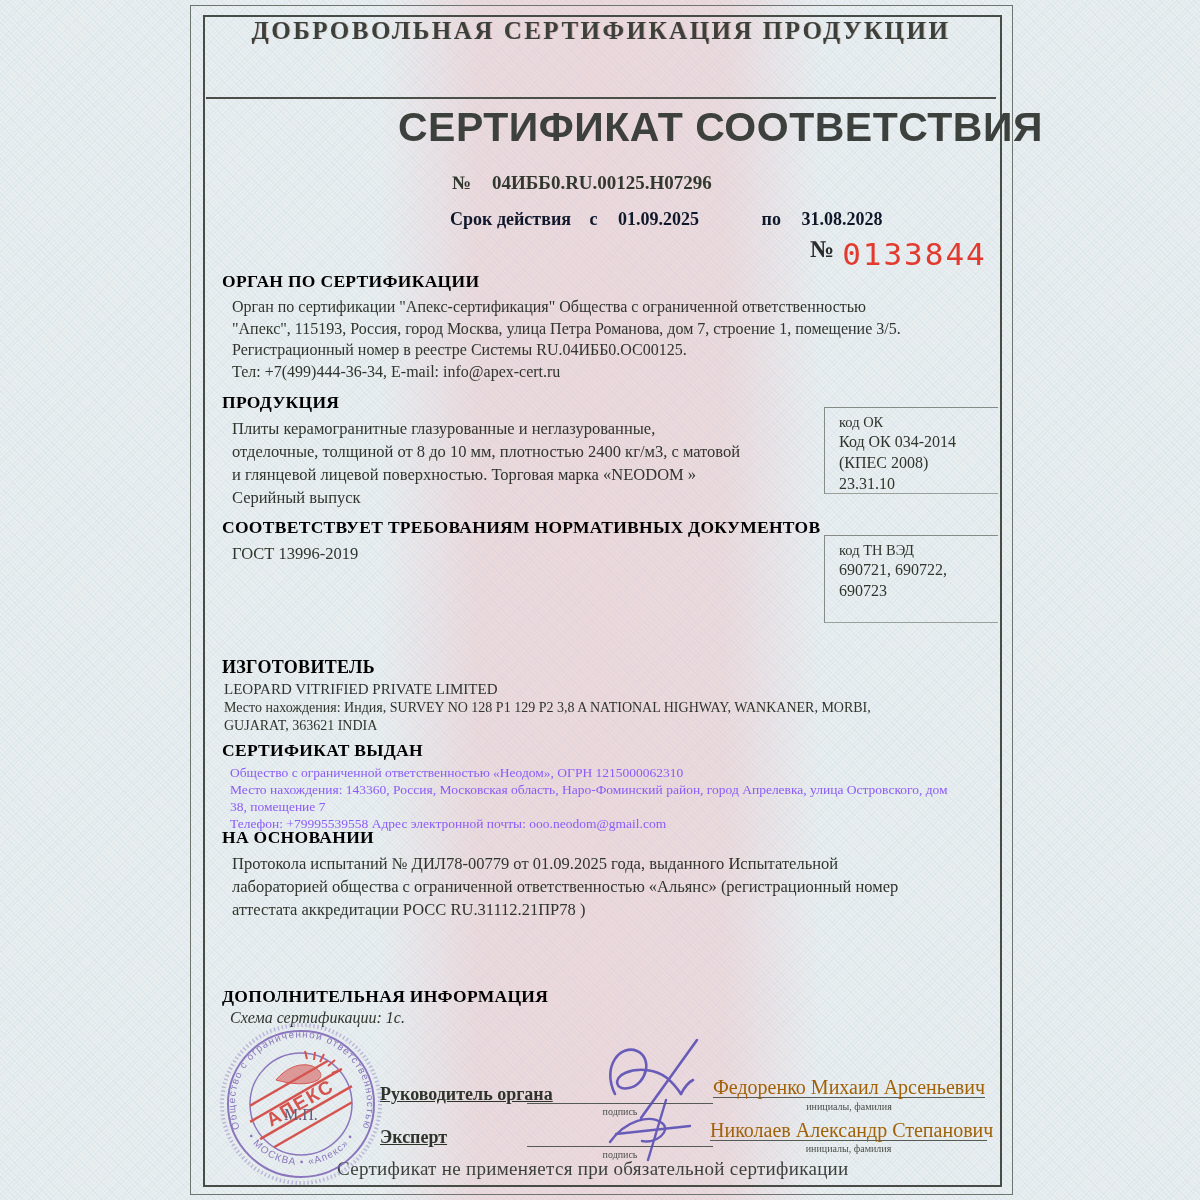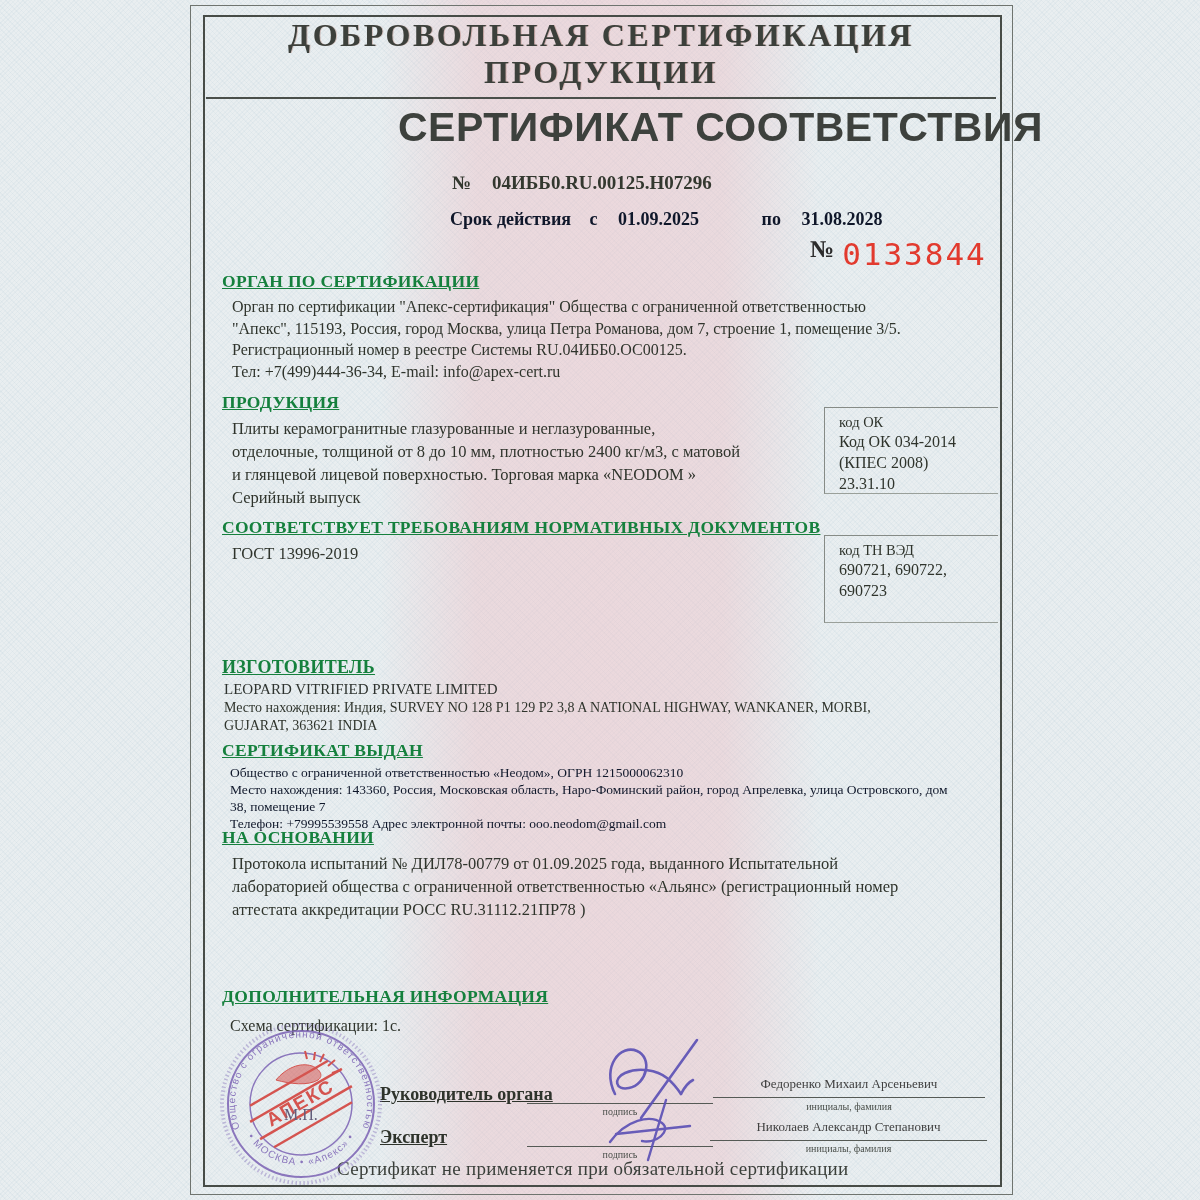--- a/index.html
+++ b/index.html
@@ -19,21 +19,21 @@
     position:absolute;left:380px;top:0;width:440px;height:1200px;z-index:0;pointer-events:none;
     background:linear-gradient(90deg, rgba(236,185,192,0) 0%, rgba(236,185,192,0.38) 22%, rgba(238,190,197,0.45) 50%, rgba(236,185,192,0.38) 78%, rgba(236,185,192,0) 100%);
   }
   .outer-frame{position:absolute;left:190px;top:5px;width:821px;height:1188px;border:1.5px solid #6f746f;z-index:1;}
   .inner-frame{position:absolute;left:203px;top:15px;width:795px;height:1168px;border:2.5px solid #474c47;z-index:1;}
   .header-divider{position:absolute;left:206px;top:97px;width:790px;height:0;border-top:2px solid #4a4f4a;z-index:2;}
 
   .abs{position:absolute;z-index:3;}
   .banner{
     left:206px;top:17px;width:790px;text-align:center;
-    font-size:32px;font-weight:bold;letter-spacing:2.5px;color:#3c403b;
+    font-size:25px;font-weight:bold;letter-spacing:2.5px;color:#3c403b;
     text-shadow:1px 0 0 rgba(140,60,40,0.25);
   }
   .doc-title{
     left:398px;top:104px;width:600px;
     font-family:"Liberation Sans", sans-serif;font-size:41px;font-weight:bold;
     letter-spacing:0.5px;color:#3d413d;white-space:nowrap;
   }
   .num-row{left:452px;top:172px;font-size:19px;font-weight:bold;color:#33382f;}
   .num-value{position:absolute;left:40px;top:0;white-space:nowrap;}
   .validity-row{left:450px;top:209px;font-size:18px;font-weight:bold;color:#0f172a;white-space:nowrap;}
@@ -42,39 +42,39 @@
   .v-from{margin-left:16px;}
   .v-to-label{margin-left:58px;}
   .v-to{margin-left:16px;}
   .serial-row{left:810px;top:236px;white-space:nowrap;}
   .serial-no{font-size:24px;font-weight:bold;color:#2c2c2c;vertical-align:top;}
   .serial-val{
     font-family:"DejaVu Sans Mono", monospace;font-size:31px;color:#e23a2e;
     letter-spacing:2px;margin-left:8px;font-weight:normal;
   }
 
-  .sec-heading{font-size:17.5px;font-weight:bold;letter-spacing:0.3px;color:#15803d;white-space:nowrap;text-decoration:underline;}
+  .sec-heading{font-size:17.5px;font-weight:bold;letter-spacing:0.3px;color:#000000;white-space:nowrap;}
   .body16{font-size:16px;line-height:21.5px;color:#2f342c;}
   .body165{font-size:16.5px;line-height:23px;color:#2f342c;}
-  .body135{font-size:13.5px;line-height:17px;color:#0f172a;}
+  .body135{font-size:13.5px;line-height:17px;color:#8b5cf6;}
   .body14{font-size:14px;line-height:17.5px;color:#2f342c;}
   .line{white-space:nowrap;}
 
   .code-box{
     position:absolute;z-index:3;background:rgba(255,255,255,0.0);
     border-top:1.5px solid #868b86;border-left:1.5px solid #868b86;border-bottom:1px solid #9aa09a;
     padding:6px 0 0 14px;box-sizing:border-box;
   }
   .code-box .box-label{font-size:14.5px;color:#2f342c;}
   .code-box .box-line{font-size:16px;line-height:21px;color:#2f342c;white-space:nowrap;}
 
   .sig-role{font-size:18px;font-weight:bold;color:#2e332b;white-space:nowrap;text-decoration:underline;}
   .sig-line{border-bottom:1.5px solid #555a55;}
   .sig-sub{font-size:10px;color:#4a4f4a;text-align:center;}
-  .sig-name{font-size:13px;color:#404040;text-align:center;white-space:nowrap;}
+  .sig-name{font-size:20px;color:#a16207;text-align:center;white-space:nowrap;}
   .footer-note{font-size:19px;color:#3b403b;white-space:nowrap;letter-spacing:0.3px;}
 
   svg{overflow:visible;}
 </style>
 </head>
 <body>
 
 <div class="paper-texture"></div>
 <div class="pink-band"></div>
 <div class="outer-frame"></div>
@@ -162,21 +162,21 @@
   <div class="sec-heading">НА ОСНОВАНИИ</div>
   <div class="body165" style="margin:4px 0 0 10px;">
     <div class="line">Протокола испытаний № ДИЛ78-00779 от 01.09.2025 года, выданного Испытательной</div>
     <div class="line">лабораторией общества с ограниченной ответственностью «Альянс» (регистрационный номер</div>
     <div class="line">аттестата аккредитации РОСС RU.31112.21ПР78  )</div>
   </div>
 </div>
 
 <div class="abs" style="left:222px;top:986px;">
   <div class="sec-heading">ДОПОЛНИТЕЛЬНАЯ ИНФОРМАЦИЯ</div>
-  <div class="body16" style="margin:8px 0 0 8px;">Схема сертификации: 1с.</div>
+  <div class="body16" style="margin:0 0 0 8px;font-style:italic;">Схема сертификации: 1с.</div>
 </div>
 
 <svg class="abs" style="left:208px;top:1018px;z-index:4;" width="186" height="172" viewBox="0 0 186 172">
   <g opacity="0.85">
     <circle cx="93" cy="86" r="79" fill="none" stroke="#7b62b4" stroke-width="4" stroke-dasharray="1.5,2.5" opacity="0.45"></circle>
     <circle cx="93" cy="86" r="73" fill="none" stroke="#7b62b4" stroke-width="2"></circle>
     <circle cx="93" cy="86" r="51" fill="none" stroke="#7b62b4" stroke-width="1.5"></circle>
     <defs>
       <path id="arcTop" d="M 33 113 A 66 66 0 1 1 153 113"></path>
       <path id="arcBot" d="M 31 99 A 64 64 0 0 0 155 99"></path>

